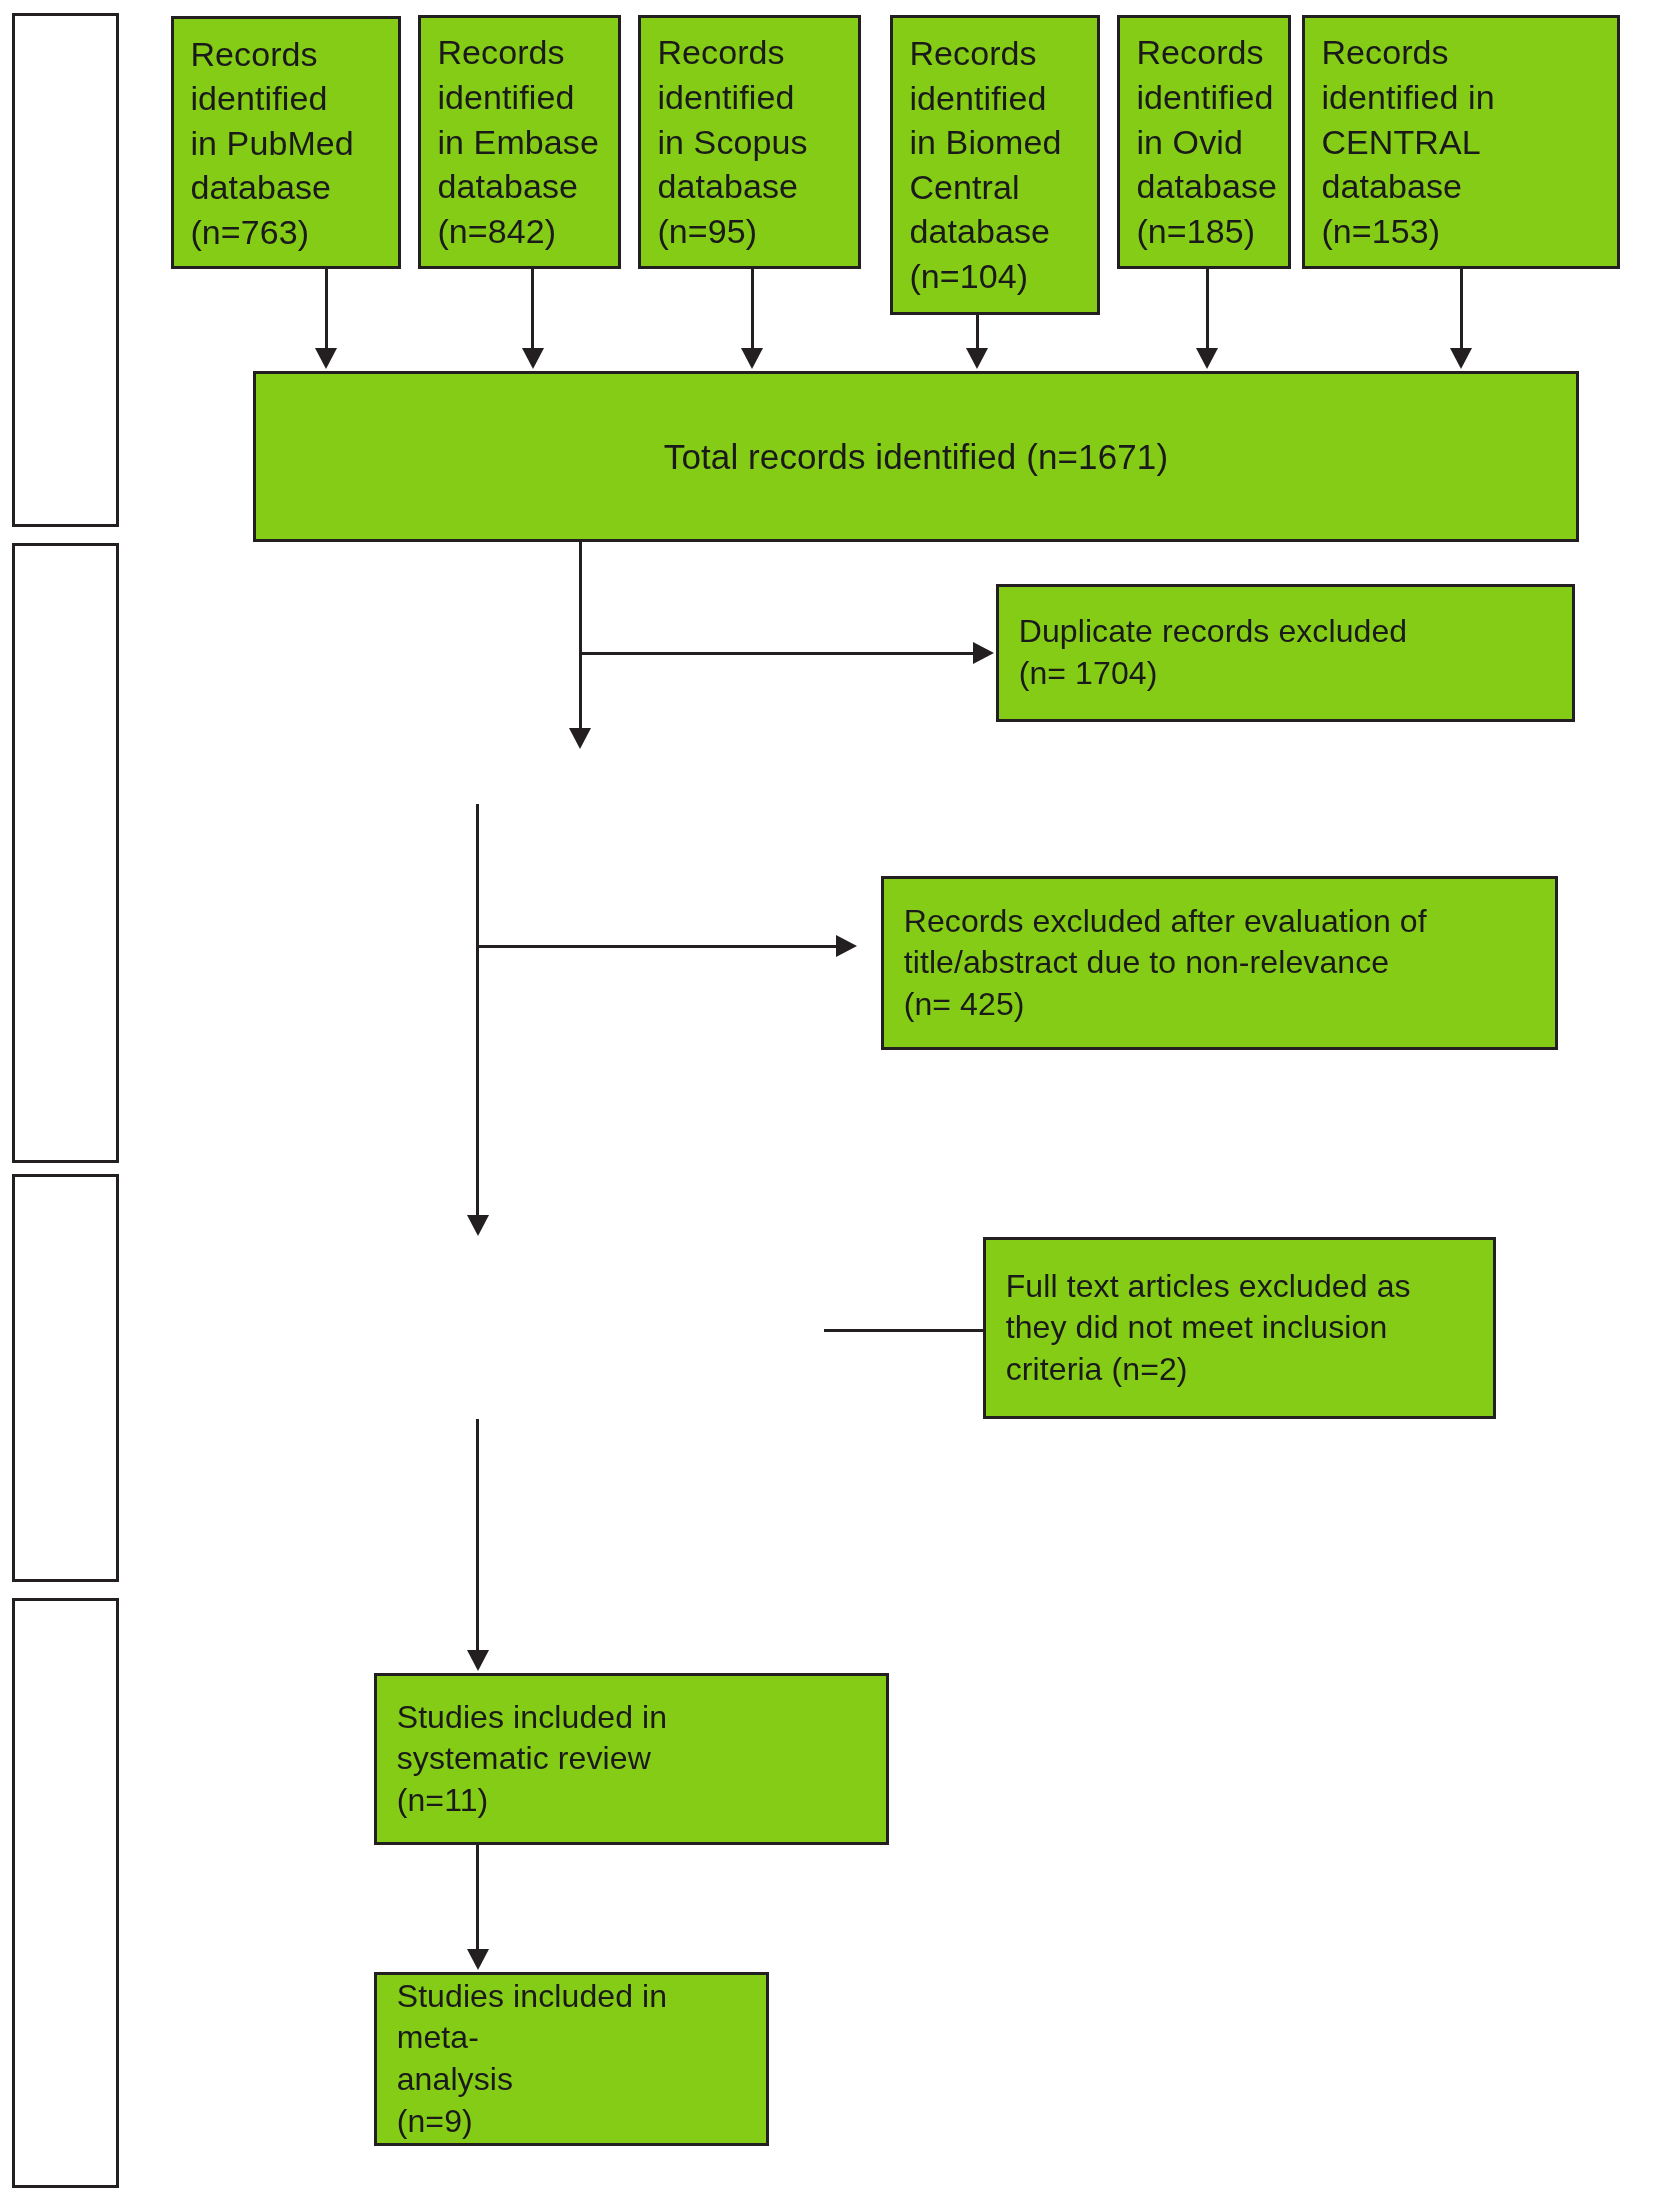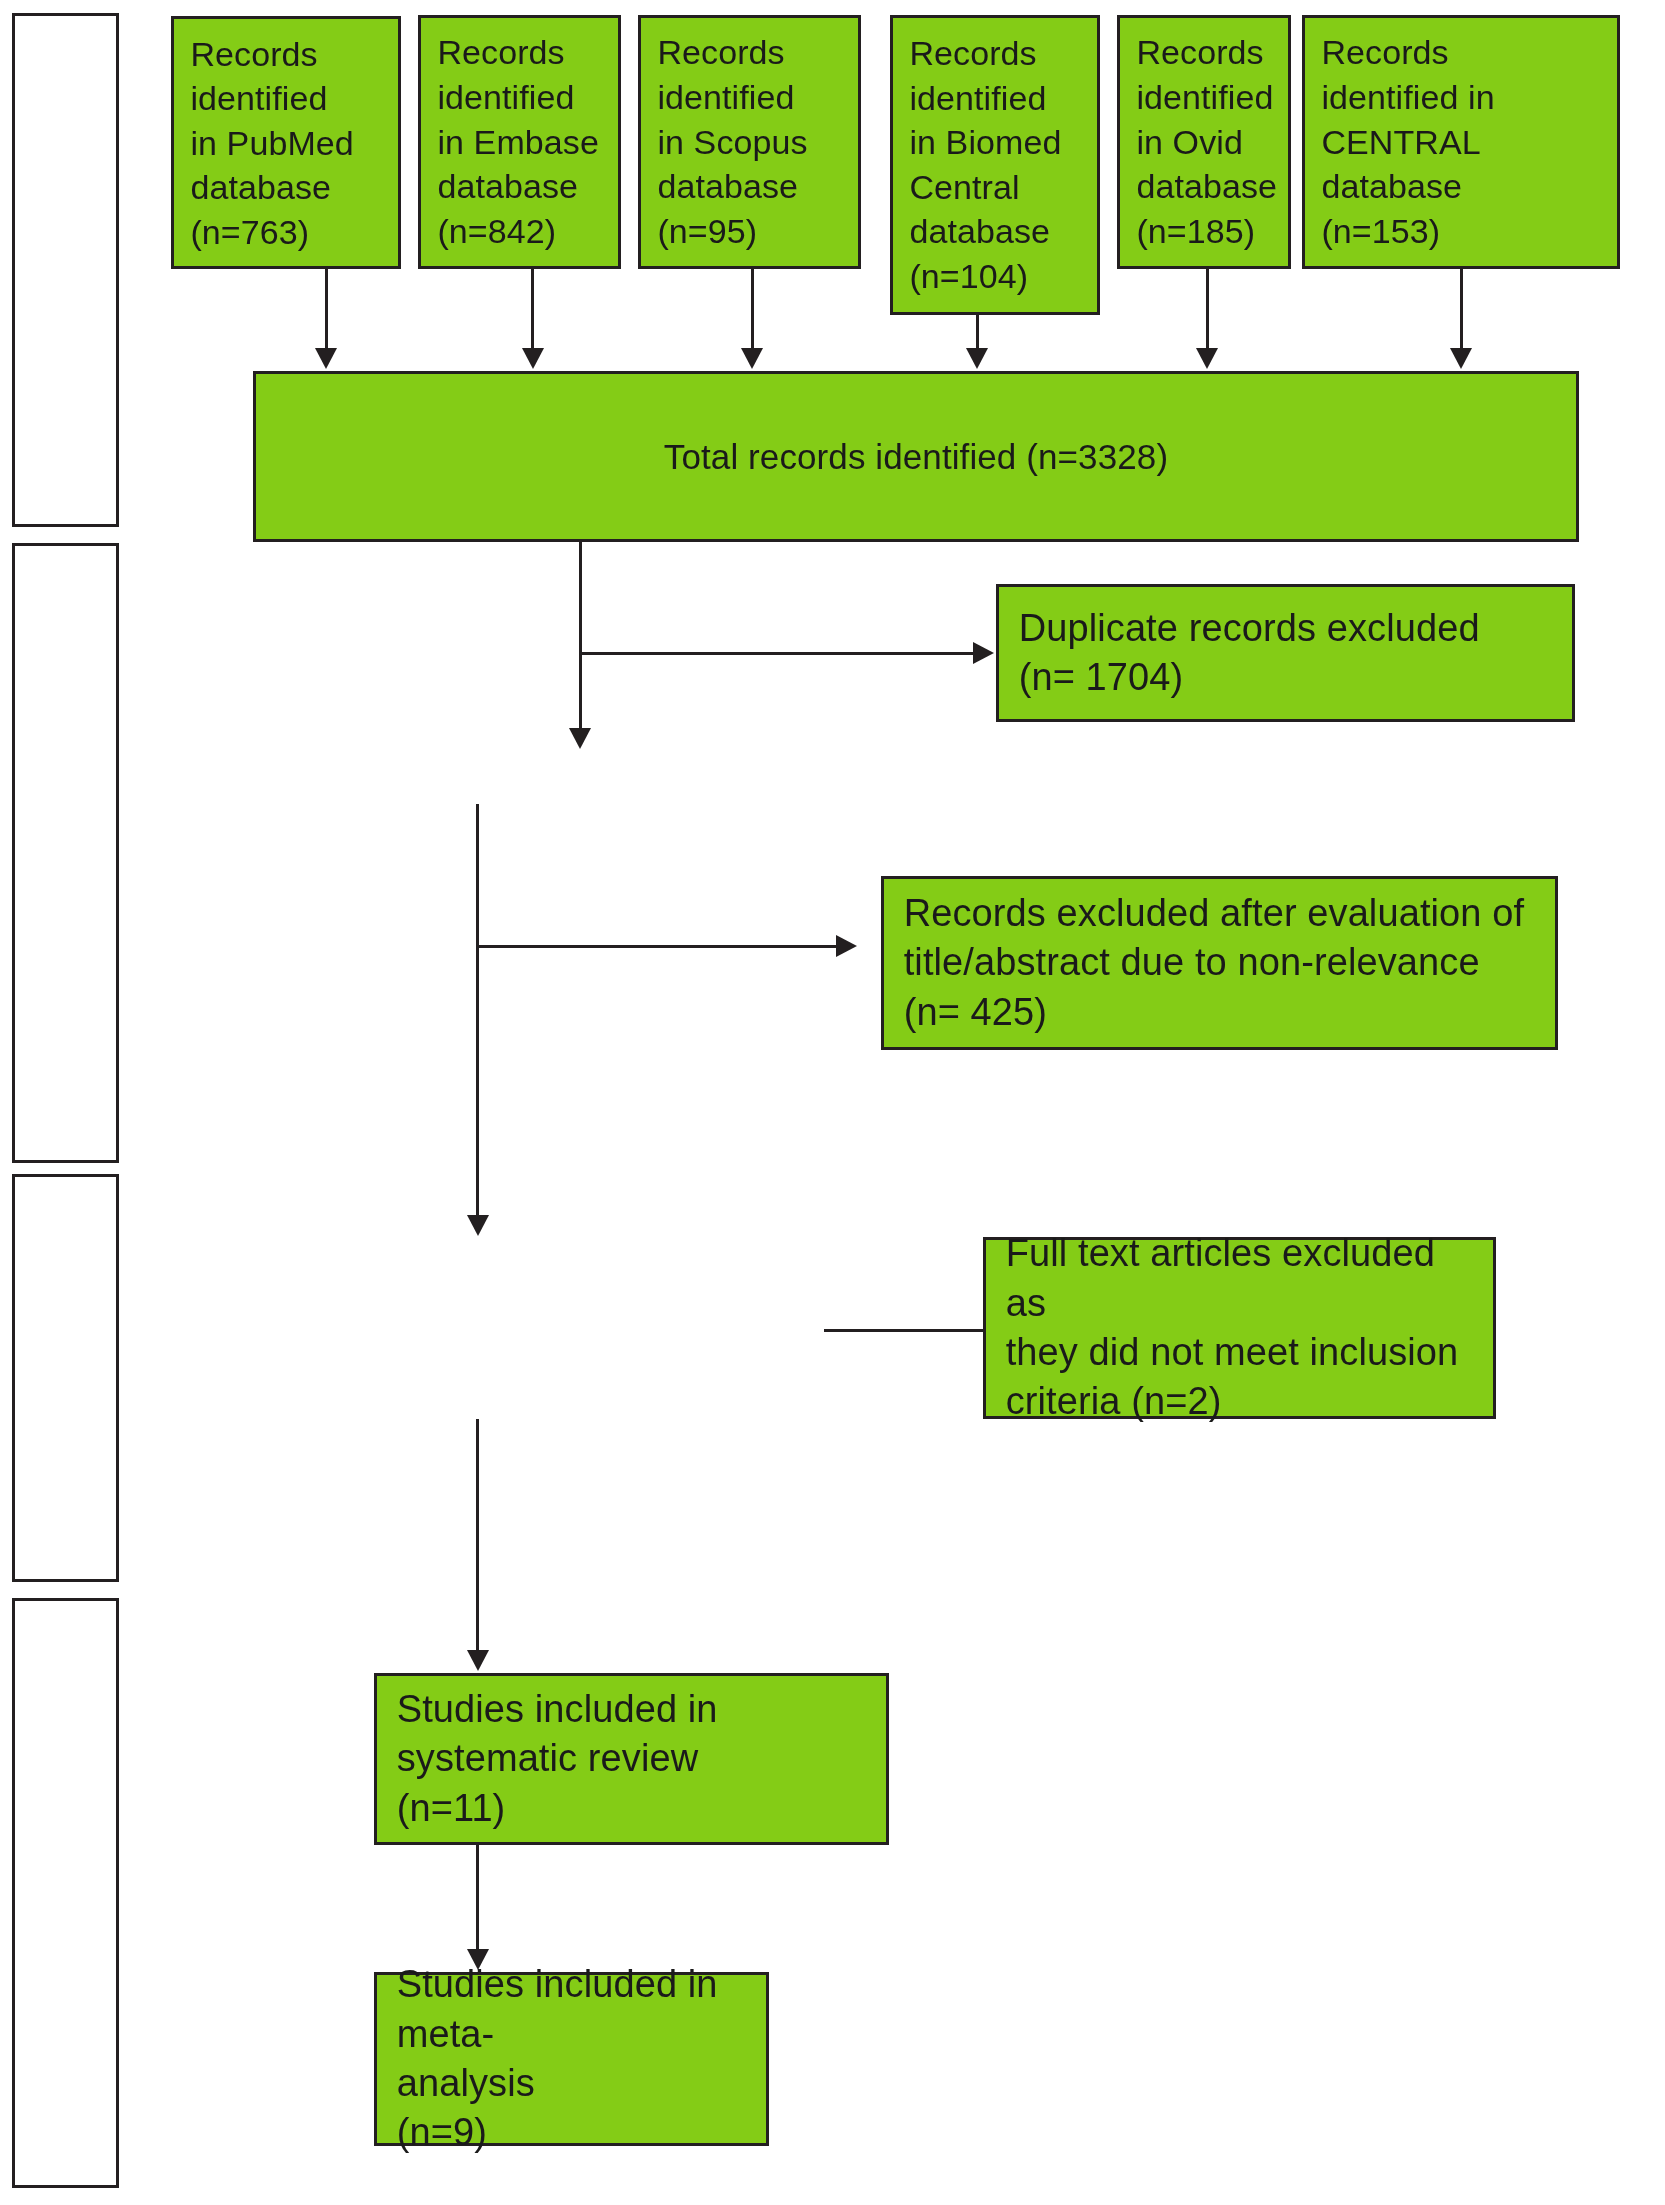--- a/index.html
+++ b/index.html
@@ -25,21 +25,21 @@
     box-sizing: border-box;
     border: 3.3px solid #231f20;
     background: #84cc16;
     display: flex;
     flex-direction: column;
     justify-content: center;
   }
   .box .txt {
     display: block;
     white-space: pre-line;
-    font-size: 38px;
+    font-size: 32px;
     line-height: 1.30;
     letter-spacing: 0.1px;
   }
 
   
   .src .txt {
     padding-left: 16.4px;
     padding-right: 4.9px;
     font-size: 34px;
     line-height: 1.31;
@@ -175,21 +175,21 @@
   <div class="vline" style="left:976px; top:315px; height:36px;"></div>
   <div class="arrow-down" style="left:966px; top:348px;"></div>
 
   <div class="vline" style="left:1206px; top:269px; height:82px;"></div>
   <div class="arrow-down" style="left:1196px; top:348px;"></div>
 
   <div class="vline" style="left:1460px; top:269px; height:82px;"></div>
   <div class="arrow-down" style="left:1450px; top:348px;"></div>
 
   <div class="box wide" style="left:253px; top:371px; width:1326px; height:171px;">
-    <span class="txt">Total records identified (n=3328)</span>
+    <span class="txt">Total records identified (n=1671)</span>
   </div>
 
   <div class="vline" style="left:579px; top:541px; height:192px;"></div>
   <div class="arrow-down" style="left:569px; top:728px;"></div>
 
   <div class="hline" style="left:579px; top:652px; width:395px;"></div>
   <div class="arrow-right" style="left:973px; top:642px;"></div>
 
   <div class="box flow" style="left:996px; top:584px; width:579px; height:138px;">
     <span class="txt">Duplicate records excluded

